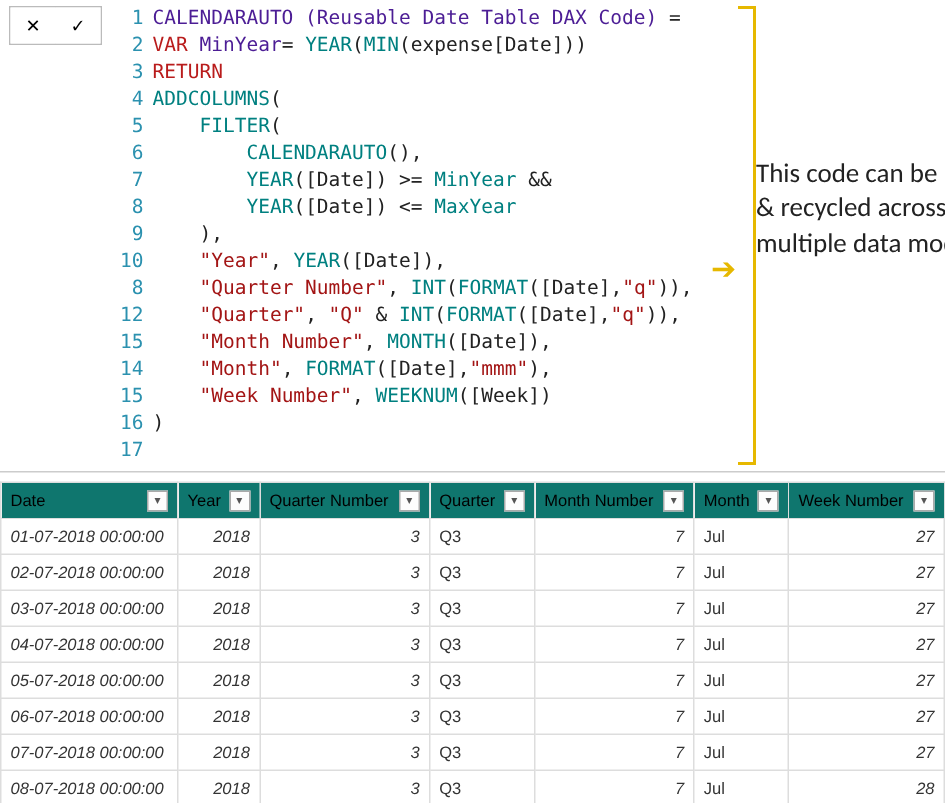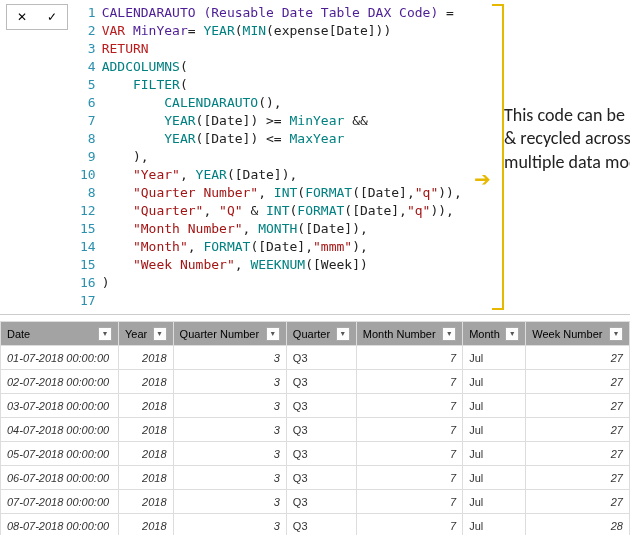--- a/index.html
+++ b/index.html
@@ -16,21 +16,21 @@
   .fn { color: #008080; }
   .str { color: #a31515; }
   .op { color: #222; }
   .id { color: #4c1d95; }
   .bracket { position: absolute; right: -40px; top: 0; bottom: 0; border-top: 2px solid #e6b800; border-bottom: 2px solid #e6b800; border-right: 2px solid #e6b800; width: 12px; }
   .annotation { position: absolute; left: 430px; top: 100px; width: 190px; font-family: Calibri, Arial, sans-serif; font-size: 18px; color: #222; line-height: 1.3; }
   .arrow { position: absolute; left: 400px; top: 163px; color: #e6b800; font-size: 20px; }
   .editor-wrap { position: relative; display: flex; width: 100%; }
   .data-table { width: 100%; border-collapse: collapse; margin-top: 6px; font-size: 11px; }
   .data-table th, .data-table td { border: 1px solid #ddd; padding: 4px 6px; height: 24px; }
-  .data-table th { background: #a3a3a3; font-weight: normal; position: relative; text-align: left; white-space: nowrap; }
+  .data-table th { background: #0f766e; font-weight: normal; position: relative; text-align: left; white-space: nowrap; }
   .th-inner { display: flex; align-items: center; justify-content: space-between; gap: 4px; }
   .col-dd { width: 14px; height: 14px; border: 1px solid #aaa; background: #fdfdfd; display: inline-flex; align-items: center; justify-content: center; font-size: 8px; color: #555; cursor: pointer; }
   .data-table td { color: #333; font-style: italic; }
   .data-table td.txt { font-style: normal; }
   .num { text-align: right; margin-top: 28px; }
   .code-container { position: relative; width: 390px; }
 </style>
 </head>
 <body>
 

